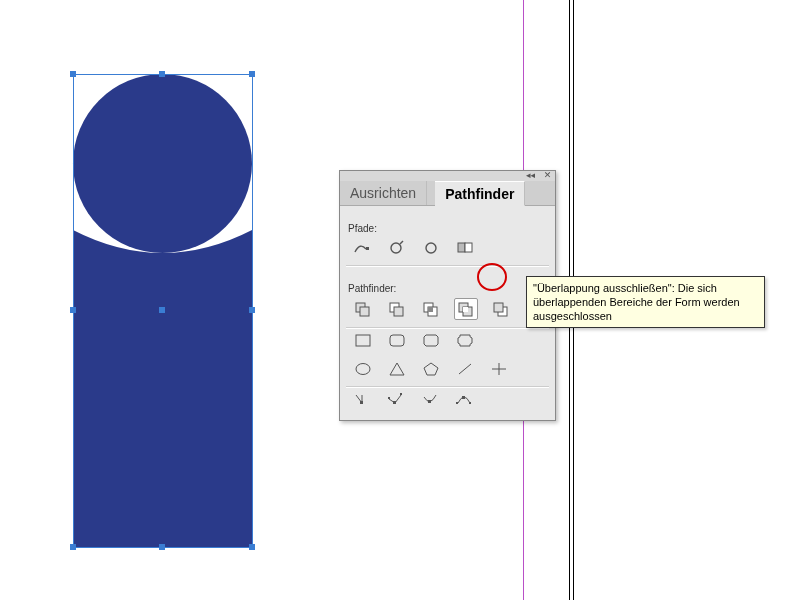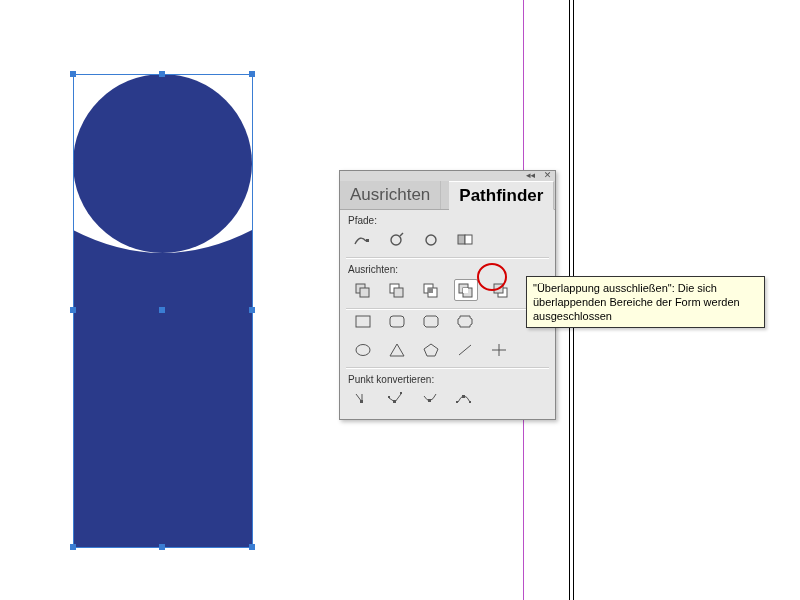--- a/index.html
+++ b/index.html
@@ -74,38 +74,39 @@
     text-align: center;
     cursor: pointer;
   }
   .tabs {
     display: flex;
     background: #cfcfcf;
     border-bottom: 1px solid #aaa;
   }
   .tab {
     padding: 4px 10px 3px 10px;
-    font-size: 17px;
+    font-size: 14px;
     color: #555;
     cursor: pointer;
     border-right: 1px solid #bdbdbd;
     background: #cfcfcf;
   }
   .tab.active {
     background: #e8e8e8;
     color: #000;
     font-weight: bold;
     border-bottom: 1px solid #e8e8e8;
     margin-bottom: -1px;
     border-top: 1px solid #fff;
     margin-left: 8px;
   }
   .section-label {
     padding: 5px 0 2px 8px;
     color: #333;
+    margin-top: 12px;
   }
   .btn-row {
     display: flex;
     gap: 12px;
     padding: 2px 0 6px 12px;
     align-items: center;
   }
   .icon-btn {
     width: 22px;
     height: 20px;
@@ -211,21 +212,21 @@
     </div>
     <div class="icon-btn">
       <svg width="18" height="14">
           <rect x="2" y="2" width="7" height="9" stroke="#555" fill="#bbb"></rect>
           <rect x="9" y="2" width="7" height="9" stroke="#555" fill="#fff"></rect>
         </svg>
     </div>
   </div>
   <div class="sep"></div>
 
-  <div class="section-label">Ausrichten:</div>
+  <div class="section-label">Pathfinder:</div>
   <div class="btn-row">
     <div class="icon-btn">
       <svg width="18" height="16">
           <rect x="2" y="2" width="9" height="9" fill="#ddd" stroke="#555"></rect>
           <rect x="6" y="6" width="9" height="9" fill="#ddd" stroke="#555"></rect>
         </svg>
     </div>
     <div class="icon-btn">
       <svg width="18" height="16">
           <rect x="2" y="2" width="9" height="9" fill="#fff" stroke="#555"></rect>
@@ -300,21 +301,20 @@
     </div>
     <div class="icon-btn">
       <svg width="16" height="14">
           <line x1="8" y1="1" x2="8" y2="13" stroke="#555"></line>
           <line x1="1" y1="7" x2="15" y2="7" stroke="#555"></line>
         </svg>
     </div>
   </div>
   <div class="sep"></div>
 
-  <div class="section-label">Punkt konvertieren:</div>
   <div class="btn-row" style="padding-bottom:10px;">
     <div class="icon-btn">
       <svg width="18" height="14">
           <polyline points="2,2 8,10 8,2" stroke="#555" fill="none"></polyline>
           <rect x="6" y="8" width="3" height="3" fill="#555"></rect>
         </svg>
     </div>
     <div class="icon-btn">
       <svg width="18" height="14">
           <polyline points="1,6 7,10 13,2" stroke="#555" fill="none"></polyline>

